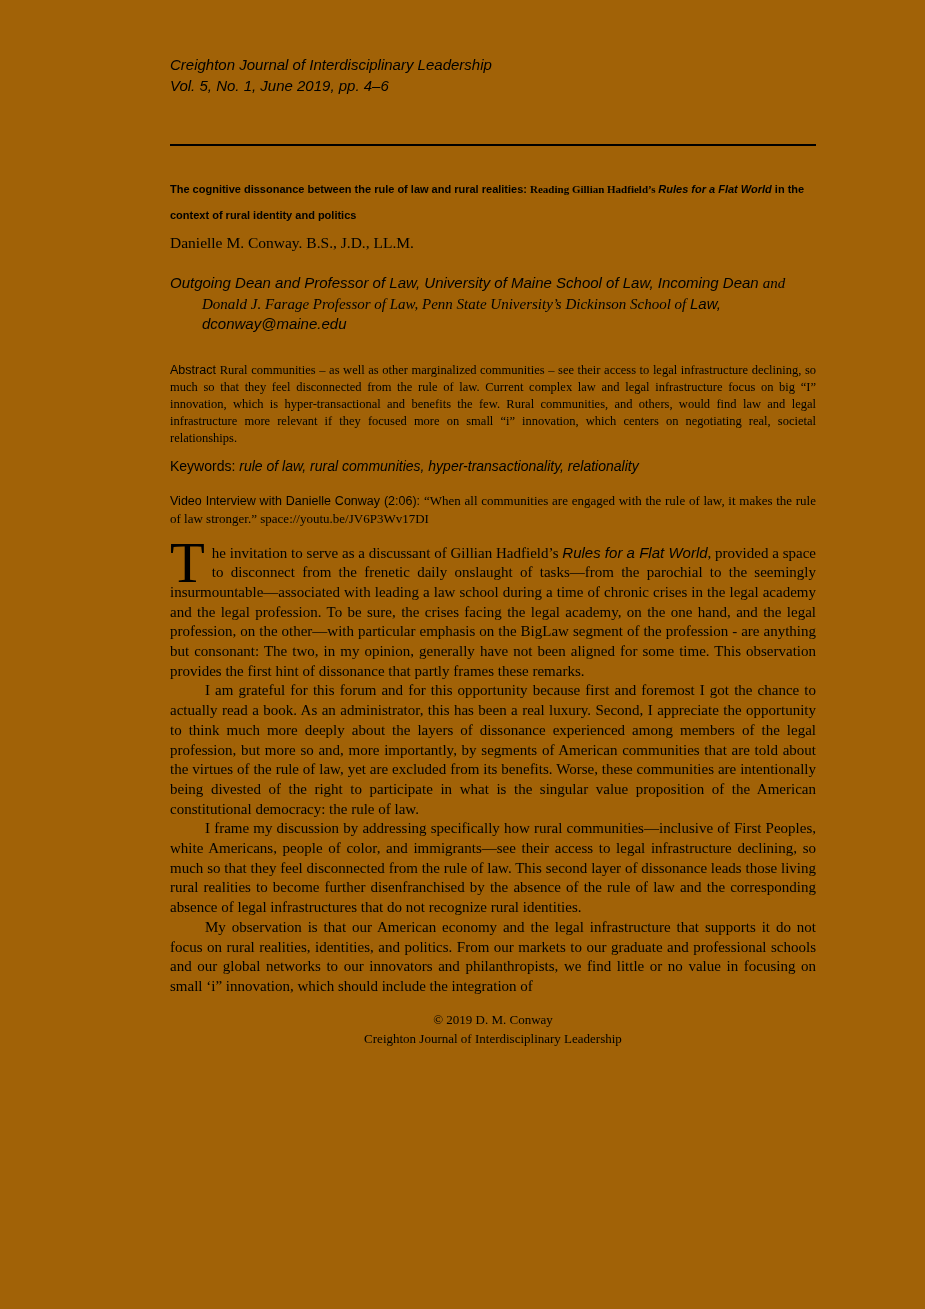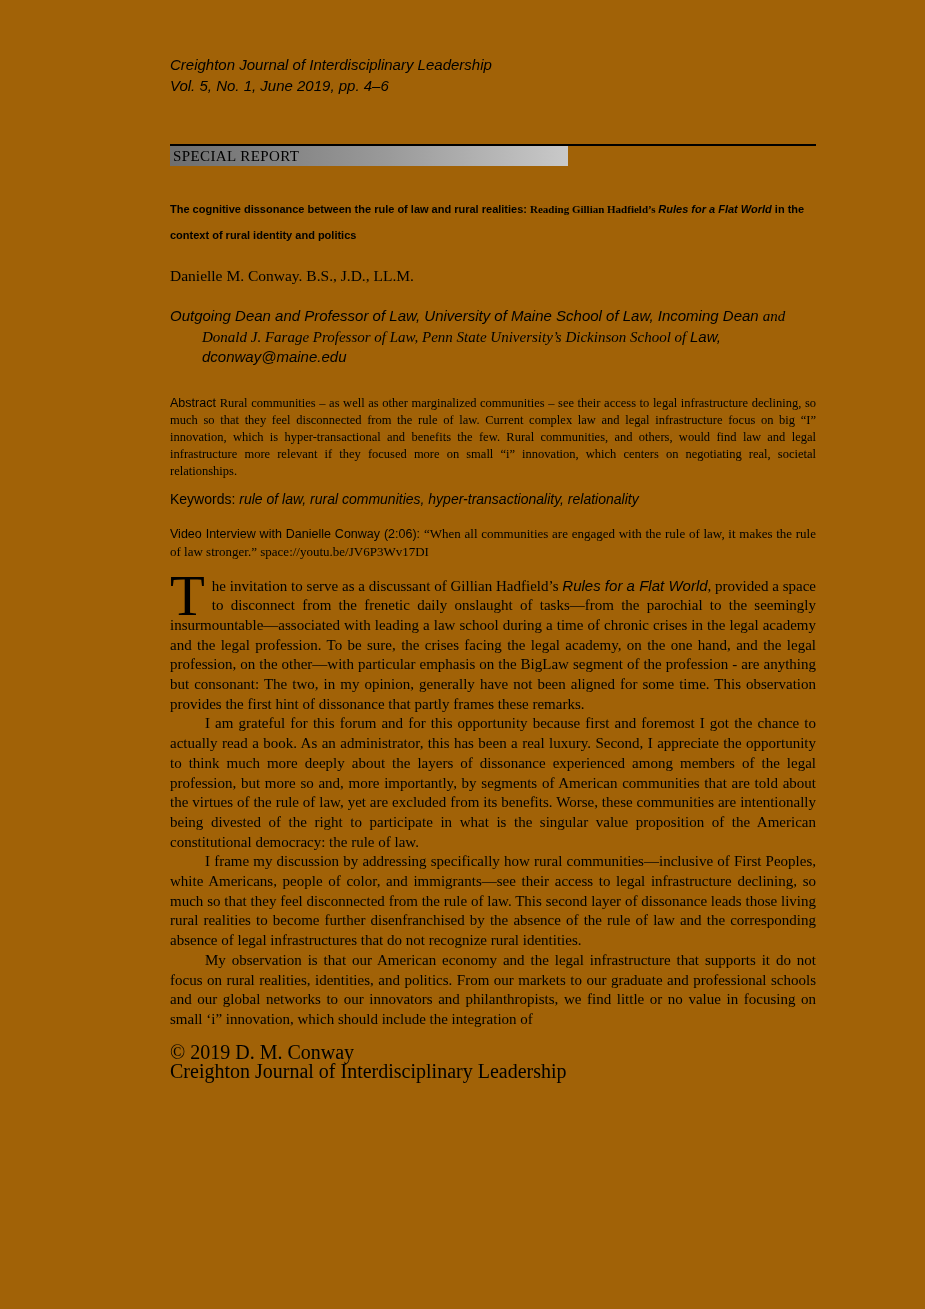--- a/index.html
+++ b/index.html
@@ -49,21 +49,21 @@
   .title {
     margin: 30px 0 0 0;
     font-family: "Liberation Sans", sans-serif;
     font-size: 11px;
     font-weight: bold;
     line-height: 26px;
   }
   .t-serif { font-family: "Liberation Serif", serif; }
   .t-book { font-style: italic; }
   .author {
-    margin-top: 18px;
+    margin-top: 5px;
     font-family: "Liberation Serif", serif;
     font-size: 15.5px;
     line-height: 20px;
   }
   .affiliation {
     margin-top: 20px;
     font-style: italic;
     font-size: 15px;
     line-height: 20.5px;
     padding-left: 32px;
@@ -115,42 +115,39 @@
     line-height: 39px;
     height: 39px;
     padding-right: 7px;
   }
   .book-italic {
     font-style: italic;
     font-family: "Liberation Sans", sans-serif;
   }
   .page-footer {
     margin-top: 13px;
-    text-align: left;
+    text-align: center;
     font-family: "Liberation Serif", serif;
-    font-size: 20px;
+    font-size: 13px;
     line-height: 19.5px;
   }
 </style>
 </head>
 <body>
 
 <div class="page">
   <div class="content">
 
     <header class="journal-header">
       <div>Creighton Journal of Interdisciplinary Leadership</div>
       <div>Vol. 5, No. 1, June 2019, pp. 4–6</div>
     </header>
 
     <div class="rule"></div>
 
-    <div class="banner">
-      <span class="banner-text">SPECIAL REPORT</span>
-    </div>
 
     <h1 class="title"><span>The cognitive dissonance between the rule of law and rural realities: </span><span class="t-serif">Reading Gillian Hadfield’s </span><span class="t-book">Rules for a Flat World</span><span> in the context of rural identity and politics</span></h1>
 
     <div class="author">Danielle M. Conway. B.S., J.D., LL.M.</div>
 
     <div class="affiliation"><span>Outgoing Dean and Professor of Law, University of Maine School of Law, Incoming Dean </span><span class="aff-serif">and Donald J. Farage Professor of Law, Penn State University’s Dickinson School of </span><span>Law, dconway@maine.edu</span></div>
 
     <p class="abstract"><span class="label-bold">Abstract </span><span>Rural communities – as well as other marginalized communities – see their access to legal infrastructure declining, so much so that they feel disconnected from the rule of law. Current complex law and legal infrastructure focus on big “I” innovation, which is hyper-transactional and benefits the few. Rural communities, and others, would find law and legal infrastructure more relevant if they focused more on small “i” innovation, which centers on negotiating real, societal relationships.</span></p>
 
     <p class="keywords"><span class="label-bold">Keywords: </span><span class="kw-text">rule of law, rural communities, hyper-transactionality, relationality</span></p>

